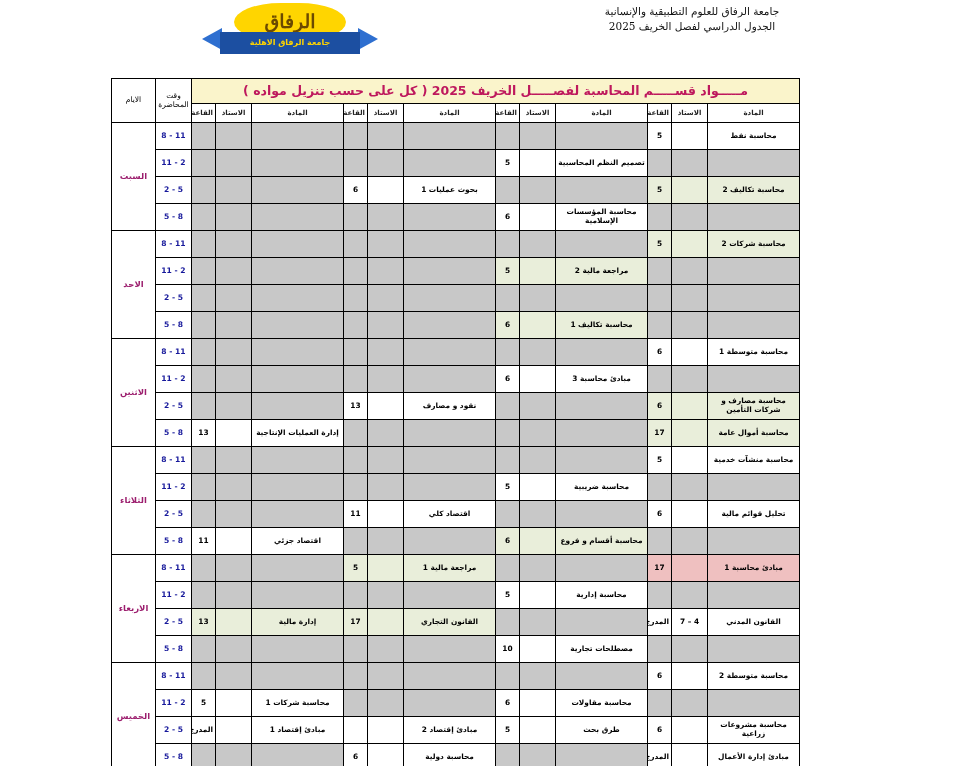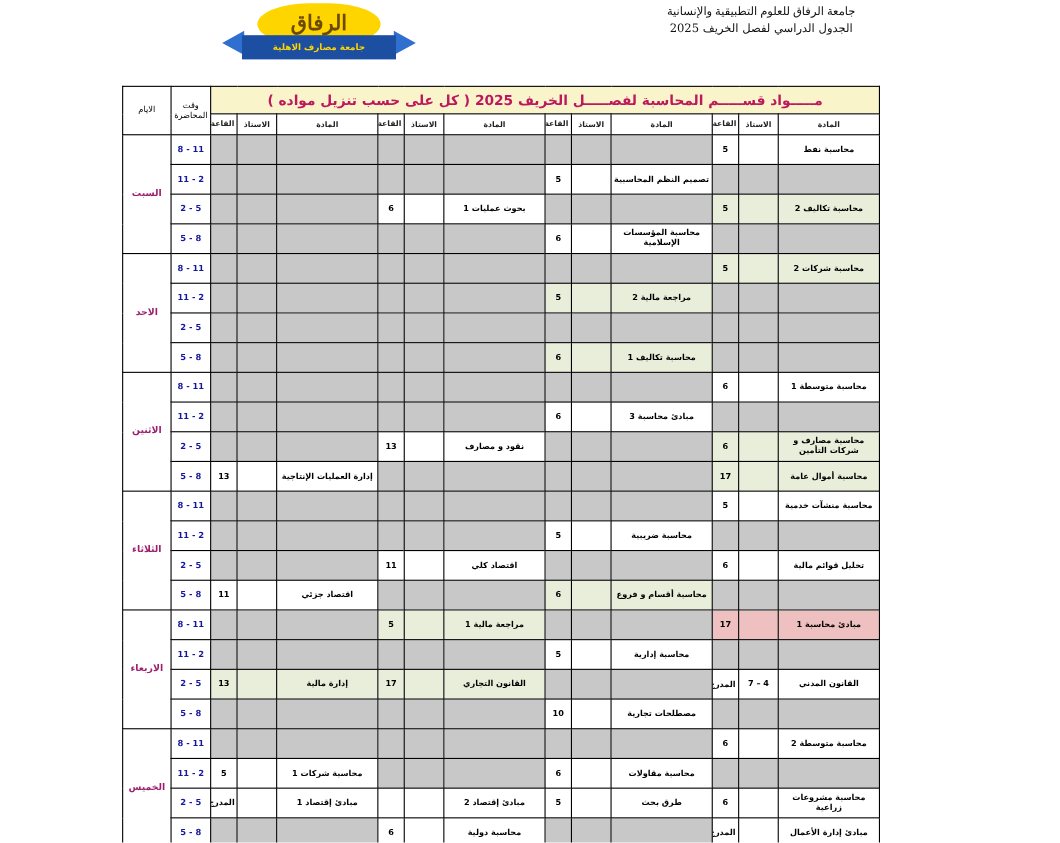--- a/index.html
+++ b/index.html
@@ -30,21 +30,21 @@
     left: 420px;
     text-align: center;
     direction: rtl;
   }
   .header-line {
     font-family: "DejaVu Serif", "Liberation Serif", serif;
     color: #111;
     line-height: 1.45;
     white-space: nowrap;
   }
-  .header-line.l1 { font-size: 10.5px; font-family: Liberation Serif, serif; }
+  .header-line.l1 { font-size: 10.5px; }
   .header-line.l2 { font-size: 10.5px; }
   .header-line.l3 { font-size: 13.5px; margin-top: 2px; }
 
   
   .logo-wrap {
     position: absolute;
     top: 2px;
     right: 584px;
     width: 180px;
     height: 68px;
@@ -191,21 +191,21 @@
 <body>
 
 <div class="page-header">
 
   <div class="logo-wrap">
     <div class="ribbon-tail left"></div>
     <div class="ribbon-tail right"></div>
     <div class="logo-oval"></div>
     <div class="logo-oval-text">الرفاق</div>
     <div class="ribbon"></div>
-    <div class="ribbon-text">جامعة مصارف الاهلية</div>
+    <div class="ribbon-text">جامعة الرفاق الاهلية</div>
   </div>
 
   <div class="header-text">
     <div class="header-line l1">جامعة الرفاق للعلوم التطبيقية والإنسانية</div>
     <div class="header-line l2">الجدول الدراسي لفصل الخريف 2025</div>
   </div>
 </div>
 
 <div class="table-area">
   <table class="sched">

